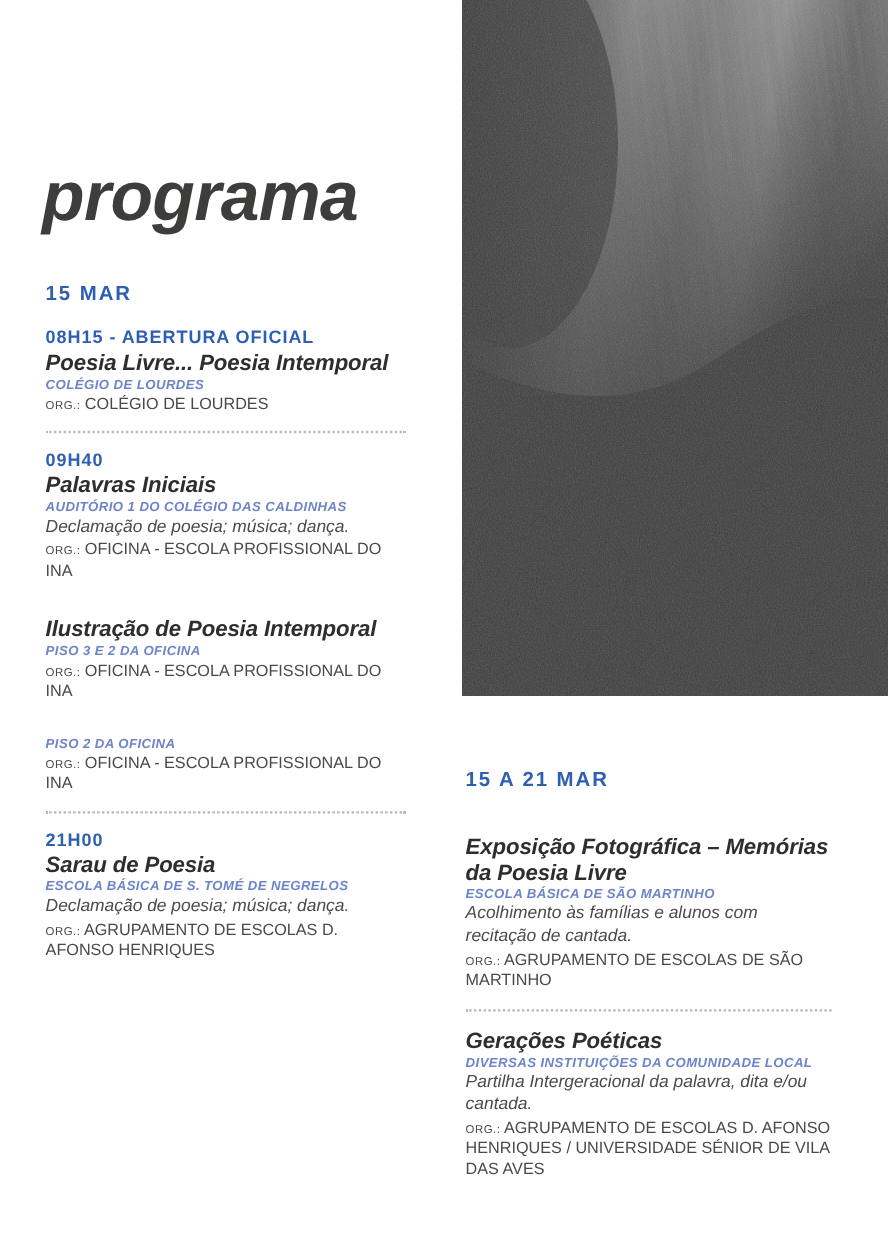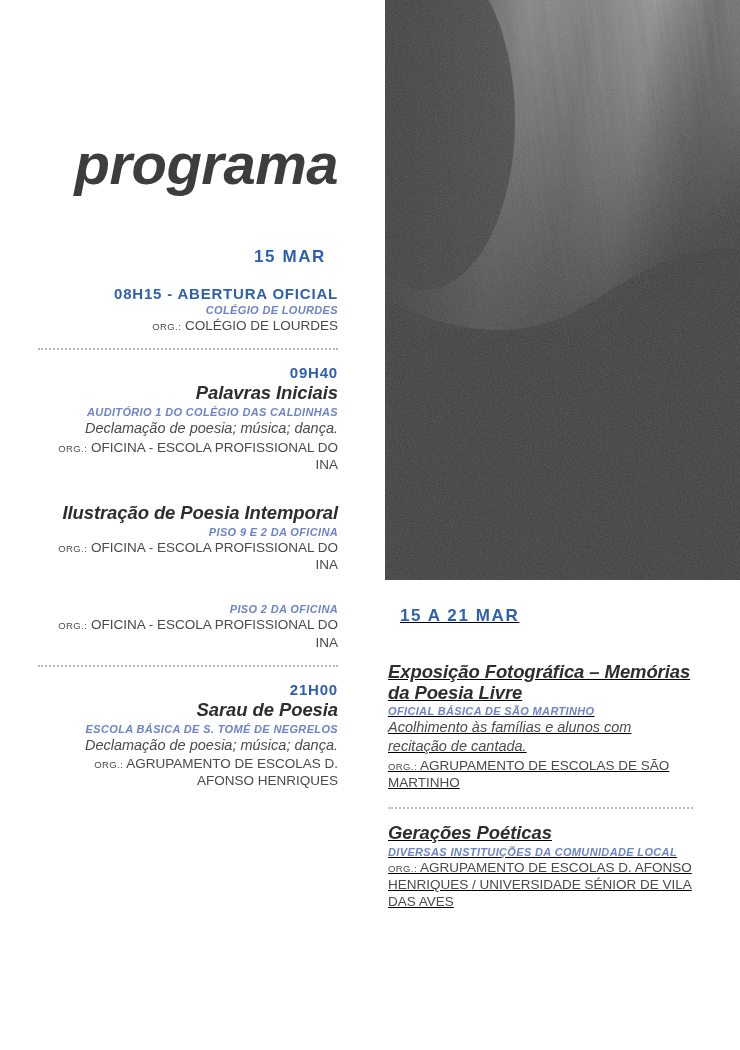--- a/index.html
+++ b/index.html
@@ -27,49 +27,47 @@
     background: #4a4a4a;
   }
   #photo svg { display: block; width: 100%; height: 100%; }
 
   
   #col-left {
     position: absolute;
     left: 38px;
     top: 0;
     width: 300px;
-    text-align: right;
   }
   #col-right {
     position: absolute;
     left: 388px;
-    top: 594px;
+    top: 640px;
     width: 305px;
-    text-decoration: underline;
   }
 
   
   .masthead {
     font-style: italic;
     font-weight: bold;
     font-size: 58px;
     line-height: 1.0;
     letter-spacing: -0.5px;
     color: #3d3d3c;
     padding-top: 135px;
     margin: 0 0 0 -3px;
   }
 
   
   .day-heading {
     font-weight: bold;
     font-size: 17px;
     letter-spacing: 1.6px;
     color: #2f5fb0;
-    margin: 12px;
+    margin: 0;
   }
   #col-left .day-heading { padding-top: 42px; }
   #col-right .day-heading { padding-top: 0; }
 
   
   .item { margin: 0; }
   .item-time {
     font-weight: bold;
     font-size: 15px;
     letter-spacing: 0.8px;
@@ -188,37 +186,38 @@
   </svg>
 </div>
 
 <div id="col-left">
   <h1 class="masthead">programa</h1>
 
   <h2 class="day-heading">15 MAR</h2>
 
   <div class="item">
     <div class="item-time">08H15 - ABERTURA OFICIAL</div>
+    <div class="item-title">Poesia Livre... Poesia Intemporal</div>
     <div class="item-venue">COLÉGIO DE LOURDES</div>
     <div class="item-org"><span class="org-label">ORG.:</span> <span>COLÉGIO DE LOURDES</span></div>
   </div>
 
   <div class="divider"></div>
 
   <div class="item" style="margin-top:4px">
     <div class="item-time">09H40</div>
     <div class="item-title">Palavras Iniciais</div>
     <div class="item-venue">AUDITÓRIO 1 DO COLÉGIO DAS CALDINHAS</div>
     <div class="item-desc">Declamação de poesia; música; dança.</div>
     <div class="item-org"><span class="org-label">ORG.:</span> <span>OFICINA - ESCOLA PROFISSIONAL DO INA</span></div>
   </div>
 
   <div class="item" style="margin-top:30px">
     <div class="item-title">Ilustração de Poesia Intemporal</div>
-    <div class="item-venue">PISO 9 E 2 DA OFICINA</div>
+    <div class="item-venue">PISO 3 E 2 DA OFICINA</div>
     <div class="item-org"><span class="org-label">ORG.:</span> <span>OFICINA - ESCOLA PROFISSIONAL DO INA</span></div>
   </div>
 
   <div class="item" style="margin-top:30px">
     <div class="item-venue">PISO 2 DA OFICINA</div>
     <div class="item-org"><span class="org-label">ORG.:</span> <span>OFICINA - ESCOLA PROFISSIONAL DO INA</span></div>
   </div>
 
   <div class="divider"></div>
 
@@ -229,25 +228,26 @@
     <div class="item-desc">Declamação de poesia; música; dança.</div>
     <div class="item-org"><span class="org-label">ORG.:</span> <span>AGRUPAMENTO DE ESCOLAS D. AFONSO HENRIQUES</span></div>
   </div>
 </div>
 
 <div id="col-right">
   <h2 class="day-heading">15 A 21 MAR</h2>
 
   <div class="item" style="margin-top:36px">
     <div class="item-title">Exposição Fotográfica – Memórias da Poesia Livre</div>
-    <div class="item-venue">OFICIAL BÁSICA DE SÃO MARTINHO</div>
+    <div class="item-venue">ESCOLA BÁSICA DE SÃO MARTINHO</div>
     <div class="item-desc">Acolhimento às famílias e alunos com recitação de cantada.</div>
     <div class="item-org"><span class="org-label">ORG.:</span> <span>AGRUPAMENTO DE ESCOLAS DE SÃO MARTINHO</span></div>
   </div>
 
   <div class="divider"></div>
 
   <div class="item" style="margin-top:0">
     <div class="item-title">Gerações Poéticas</div>
     <div class="item-venue">DIVERSAS INSTITUIÇÕES DA COMUNIDADE LOCAL</div>
+    <div class="item-desc">Partilha Intergeracional da palavra, dita e/ou cantada.</div>
     <div class="item-org"><span class="org-label">ORG.:</span> <span>AGRUPAMENTO DE ESCOLAS D. AFONSO HENRIQUES / UNIVERSIDADE SÉNIOR DE VILA DAS AVES</span></div>
   </div>
 </div>
 
 </body></html>

